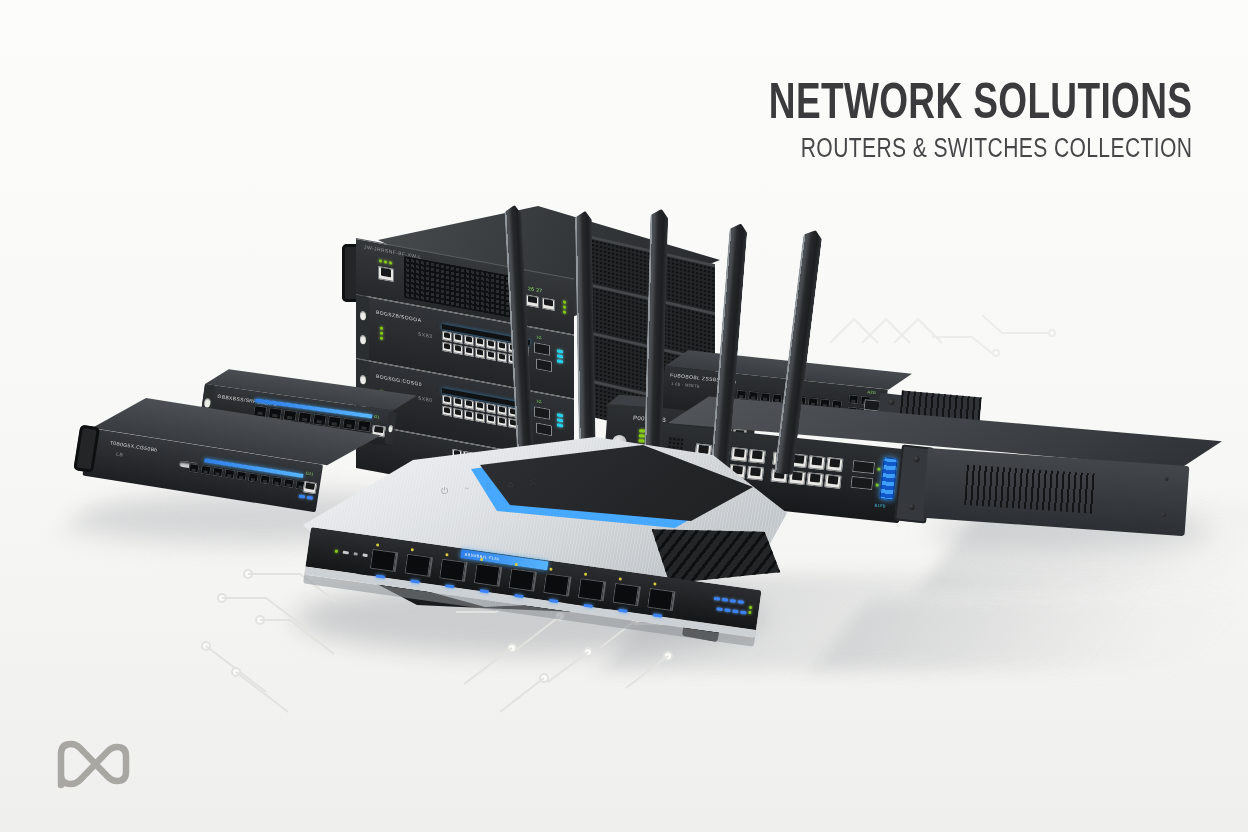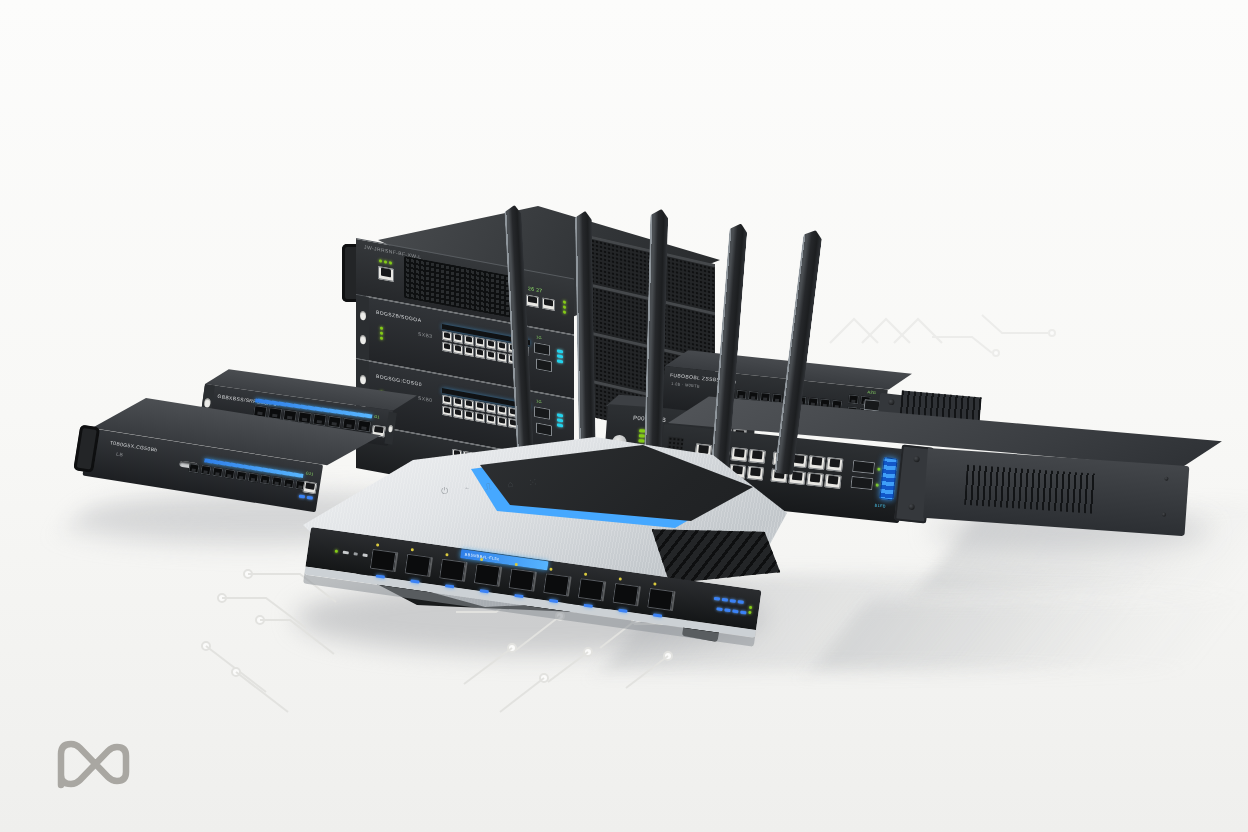--- a/index.html
+++ b/index.html
@@ -458,18 +458,22 @@
           <span class="dash ledb"></span>
           <span class="dash ledb"></span>
         </div>
       <div class="abs row" style="left:444px;top:16px;flex-direction:column">
           <span class="dot ledg"></span>
           <span class="dot ledg"></span>
         </div>
     </div>
   </div>
 
+  <div class="hdr">
+    <span class="title">NETWORK SOLUTIONS</span>
+    <span class="subtitle">ROUTERS &amp; SWITCHES COLLECTION</span>
+  </div>
 
   <svg class="abs" style="left:48px;top:732px" width="92" height="68" viewBox="0 0 92 68">
     <path d="M13,53 V22 q0,-10 10,-10 q5,0 9,4 l28,29 q4,4 9,4 q9,0 9,-9 V24 q0,-9 -9,-9 q-5,0 -9,4 L32,48 q-4,4 -9,4 q-10,0 -10,-9" fill="none" stroke="#a9a7a2" stroke-width="6.5" stroke-linecap="round" stroke-linejoin="round"></path>
   </svg>
 
 </div>
 
 </body></html>

